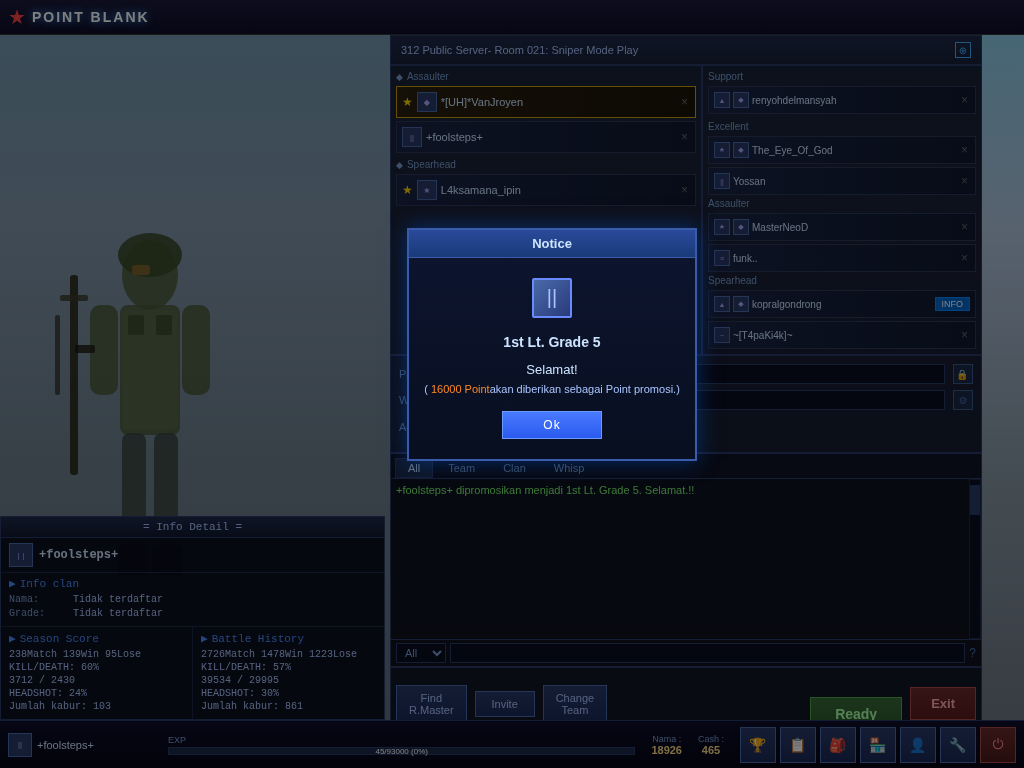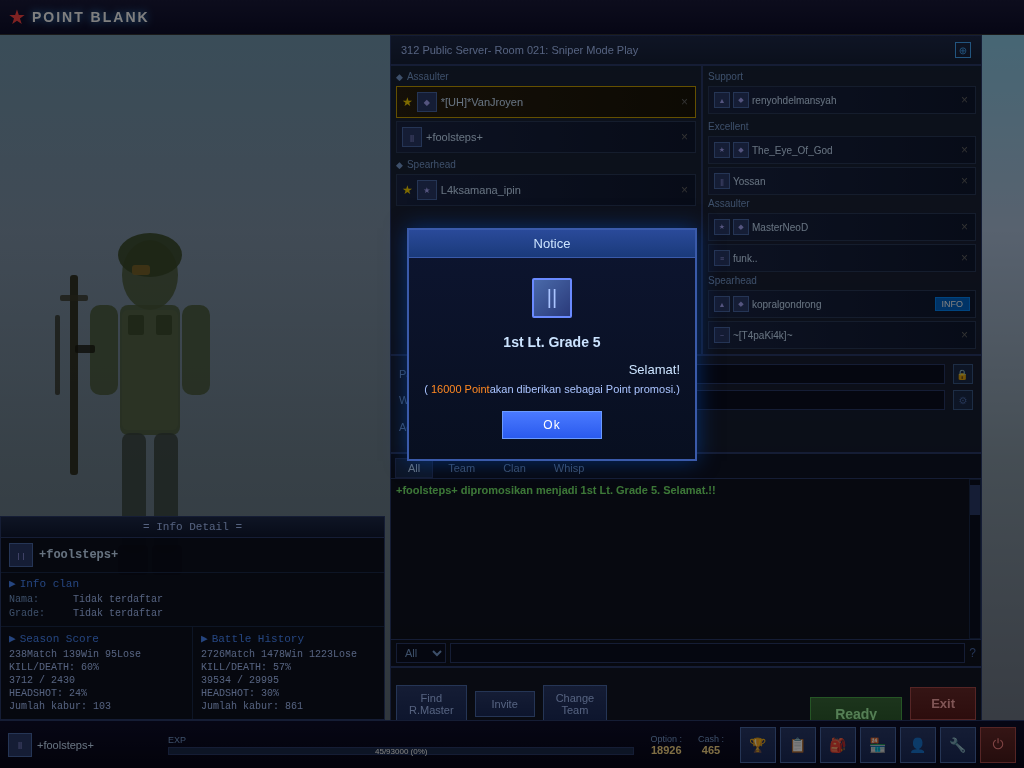--- a/index.html
+++ b/index.html
@@ -533,21 +533,21 @@
       background: linear-gradient(180deg, #0d1530 0%, #080f20 100%);
       border: 2px solid #3a5aaa;
       box-shadow: 0 0 20px rgba(0,80,200,0.5);
     }
 
     .notice-title-bar {
       background: linear-gradient(180deg, #2a4a9a 0%, #1a3a7a 100%);
       padding: 6px 10px;
       color: #cce4ff;
       font-size: 13px;
-      font-weight: normal;
+      font-weight: bold;
       text-align: center;
       border-bottom: 1px solid #3a5aaa;
     }
 
     .notice-body {
       padding: 20px 15px;
       text-align: center;
     }
 
     .notice-rank-icon {
@@ -567,21 +567,20 @@
       color: #cce4ff;
       font-size: 14px;
       font-weight: bold;
       margin-bottom: 12px;
     }
 
     .notice-congrats {
       color: #cce4ff;
       font-size: 13px;
       margin-bottom: 6px;
-      text-align: right;
     }
 
     .notice-desc {
       color: #aac4ff;
       font-size: 11px;
       margin-bottom: 16px;
     }
 
     .notice-ok-btn {
       background: linear-gradient(180deg, #4a7aff 0%, #2a5aee 100%);
@@ -828,21 +827,21 @@
   </div>
 
   <div class="chat-area">
     <div class="chat-tabs">
       <div class="chat-tab active">All</div>
       <div class="chat-tab">Team</div>
       <div class="chat-tab">Clan</div>
       <div class="chat-tab">Whisp</div>
     </div>
     <div style="display:flex;">
-      <div class="chat-messages" style="flex:1;font-weight:bold;">
+      <div class="chat-messages" style="flex:1;">
         <div class="chat-msg">+foolsteps+ dipromosikan menjadi 1st Lt. Grade 5. Selamat.!!</div>
       </div>
       <div class="scroll-bar">
         <div class="scroll-thumb"></div>
       </div>
     </div>
     <div class="chat-input-row">
       <select class="chat-select">
         <option>All</option>
         <option>Team</option>
@@ -920,21 +919,21 @@
   </div>
   <div class="exp-bar-container">
     <div class="exp-label">EXP</div>
     <div class="exp-bar">
       <div class="exp-fill" style="width: 0%;"></div>
       <span class="exp-text">45/93000 (0%)</span>
     </div>
   </div>
   <div class="point-cash-area">
     <div class="pc-item">
-      <span class="pc-label">Option :</span>
+      <span class="pc-label">Nama :</span>
       <span class="pc-value">18926</span>
     </div>
     <div class="pc-item">
       <span class="pc-label">Cash :</span>
       <span class="pc-value">465</span>
     </div>
   </div>
   <div class="taskbar-icons">
     <div class="tb-icon">🏆</div>
     <div class="tb-icon">📋</div>

